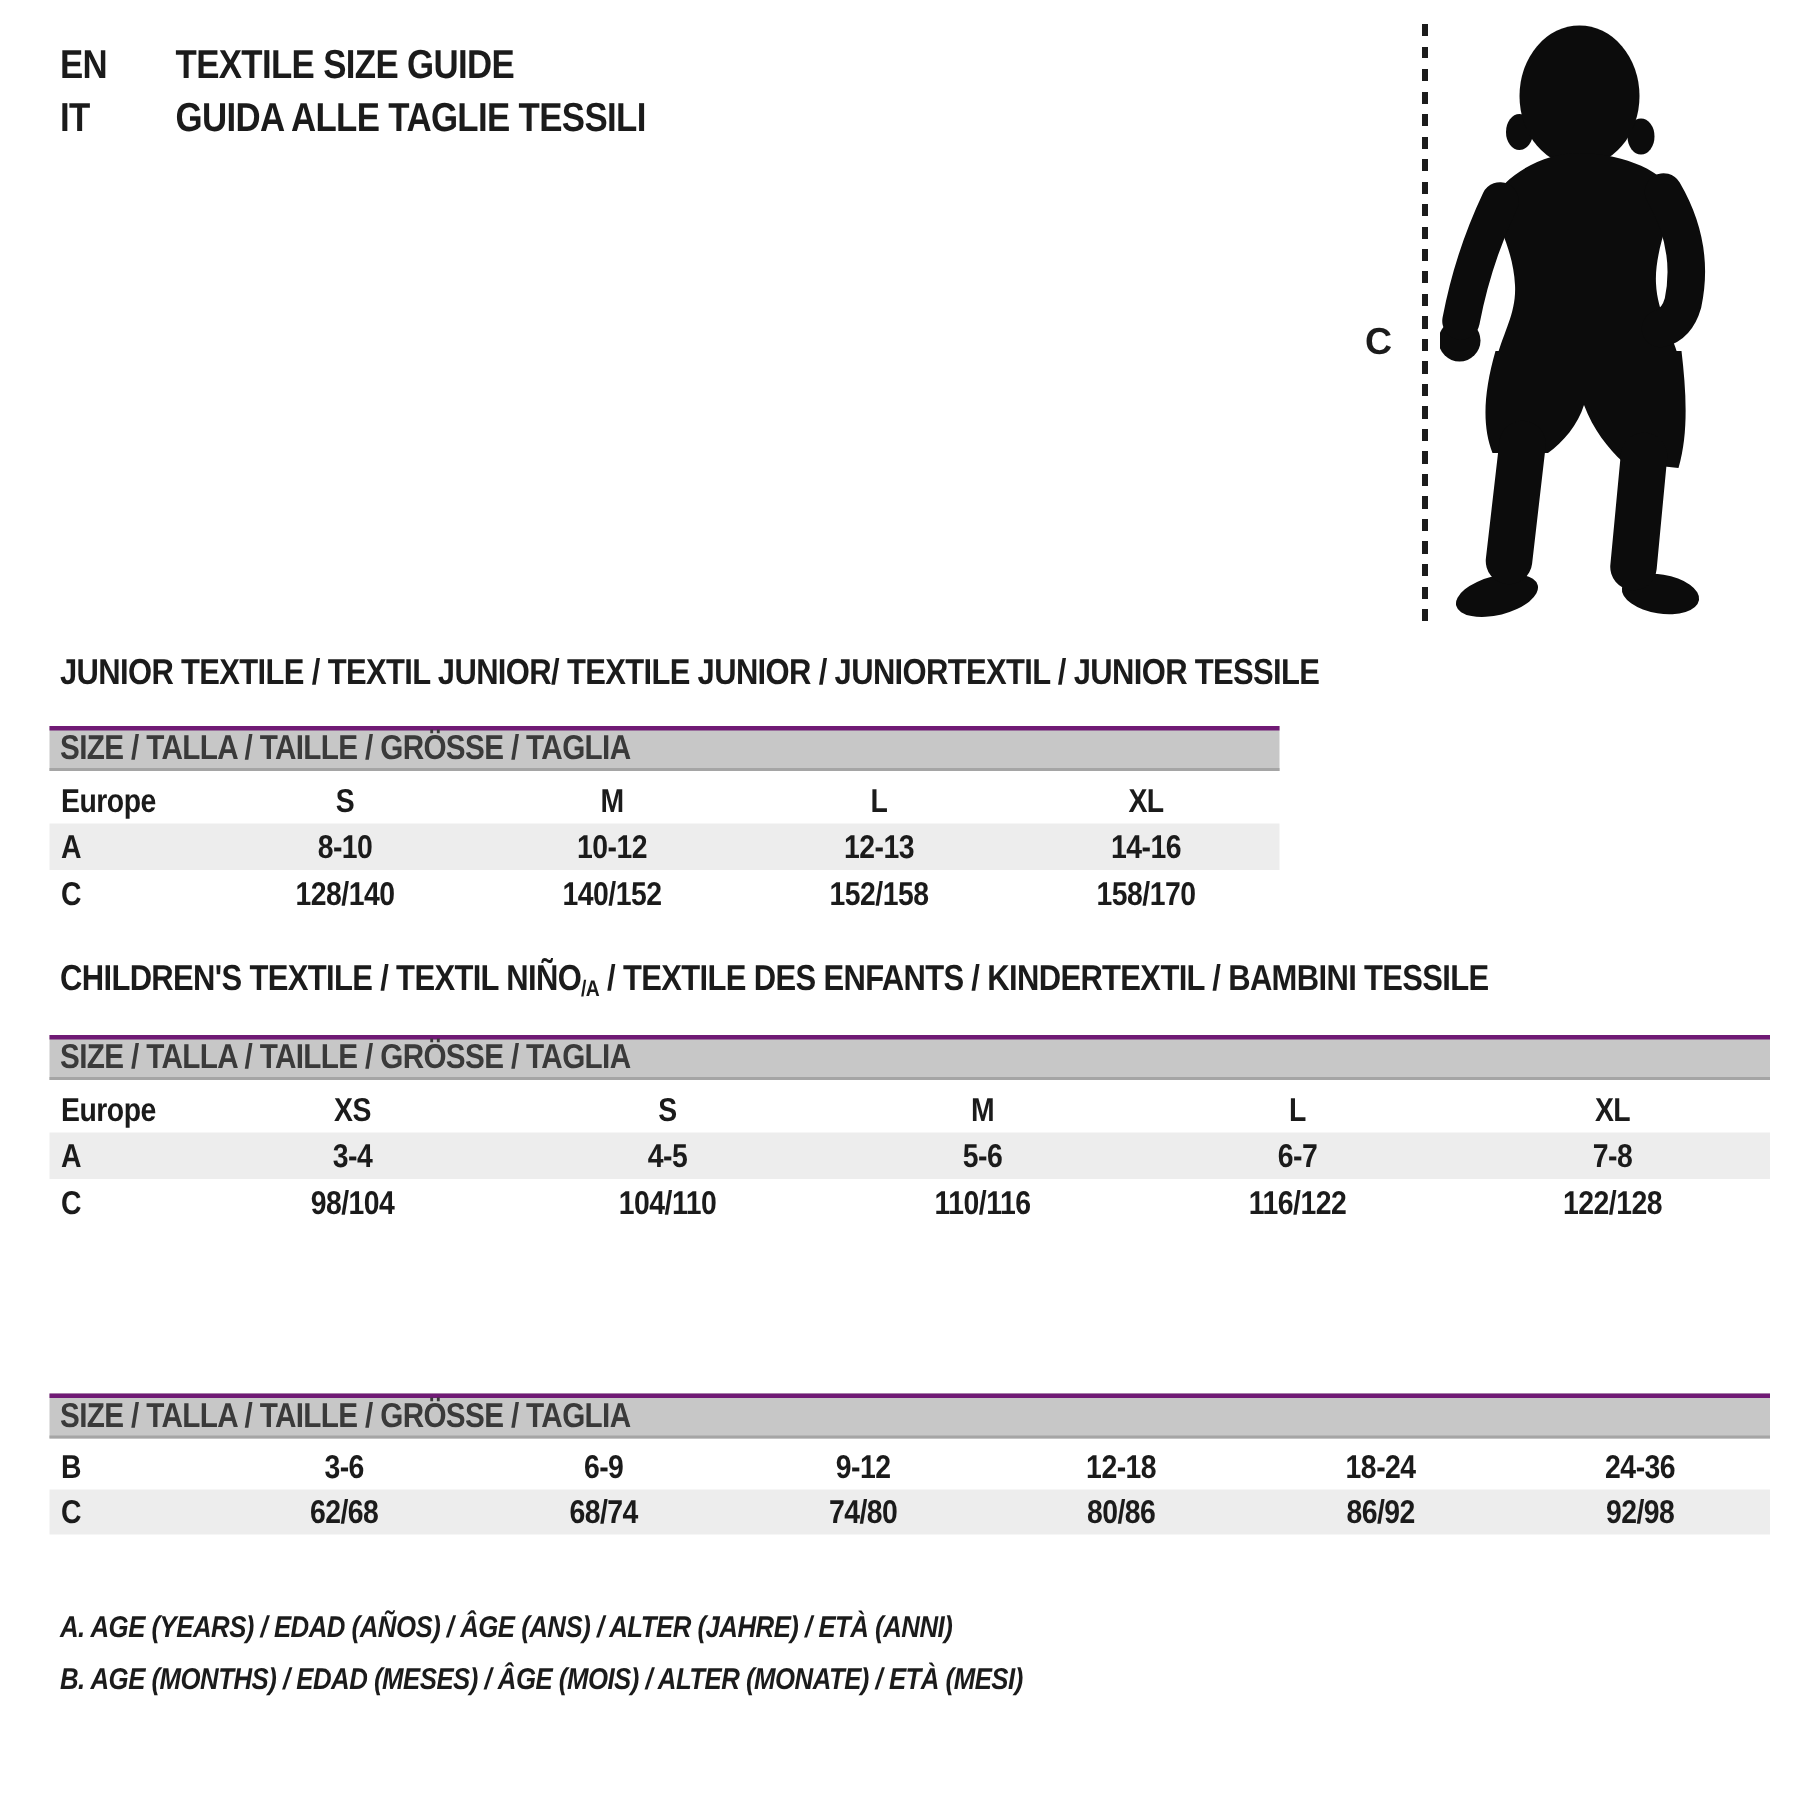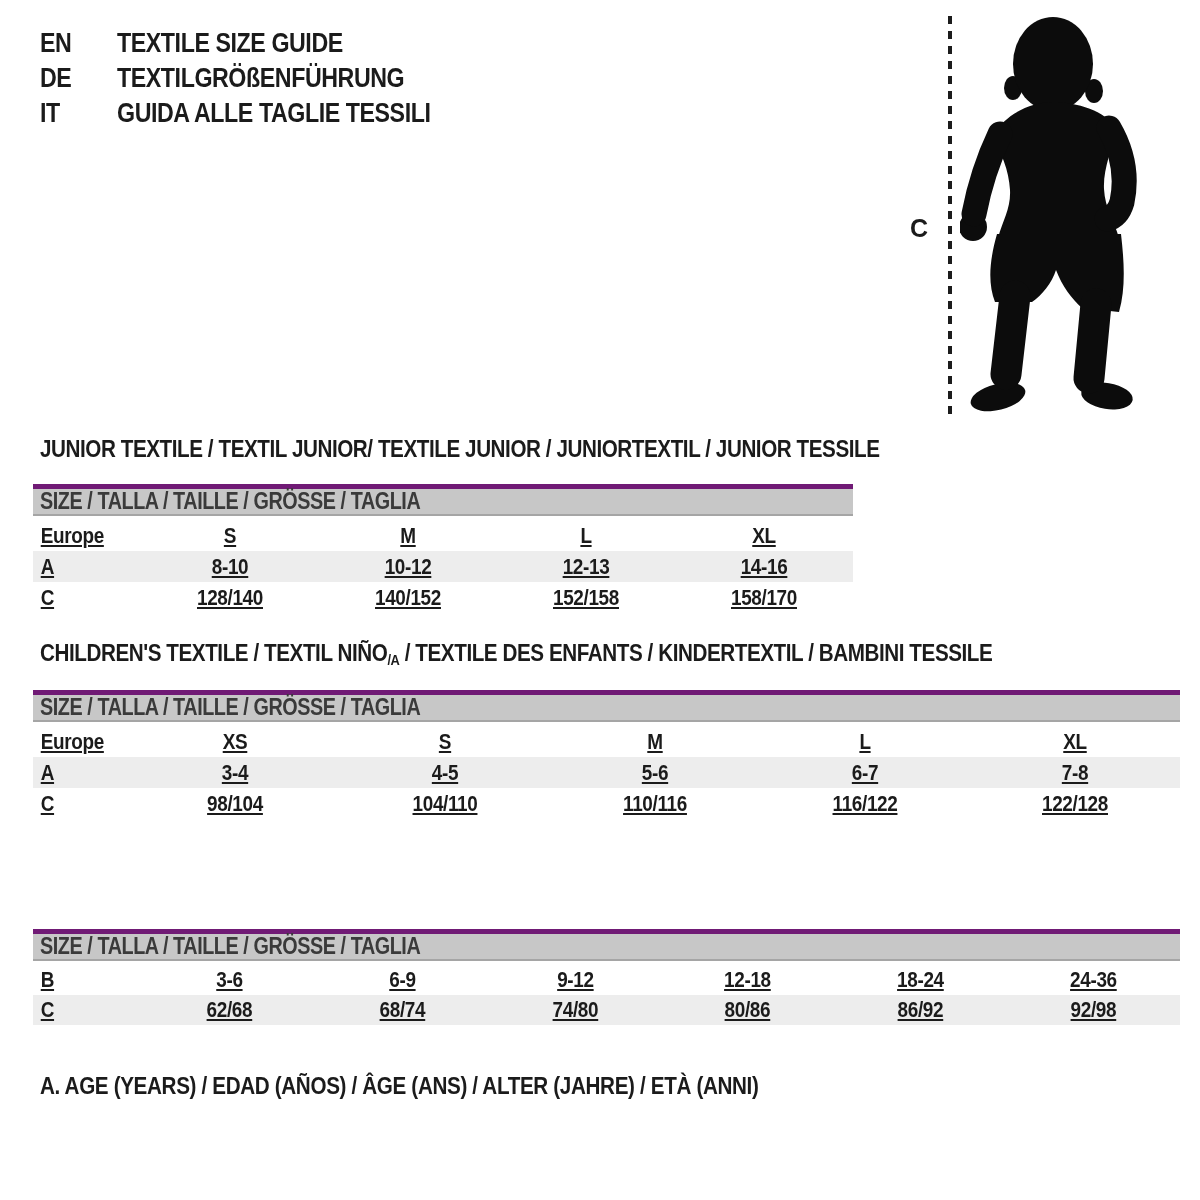--- a/index.html
+++ b/index.html
@@ -25,49 +25,45 @@
   .c-label{position:absolute;left:910px;top:214px;font-size:25px;font-weight:700;}
   .toddler{position:absolute;left:960px;top:12px;}
 
   
   .s-title{position:absolute;left:40px;font-size:24px;font-weight:700;letter-spacing:-.5px;line-height:30px;}
   .subscript{font-size:15px;vertical-align:-4px;}
 
   
   .sg-table{position:absolute;left:33px;}
   .size-bar{
-    height:25px;background:#c7c7c7;border-top:5px solid #701a75;border-bottom:2px solid #a5a5a5;
-    margin-bottom:4px;display:flex;align-items:center;padding-left:7px;
+    height:25px;background:#c7c7c7;border-top:3px solid #701a75;border-bottom:2px solid #a5a5a5;
+    margin-bottom:4px;display:flex;align-items:flex-end;padding-left:7px;
   }
   .size-bar .bar-text{font-size:23px;font-weight:700;color:#3a3a3a;letter-spacing:-.5px;}
-  .trow{display:grid;height:31px;align-items:center;text-decoration:underline;}
+  .trow{display:grid;height:31px;align-items:center;}
   .trow.shaded{background:#ededed;}
   .t-junior .trow{grid-template-columns:108px repeat(4,1fr);}
   .t-five  .trow{grid-template-columns:97px repeat(5,1fr);}
   .t-six   .trow{grid-template-columns:110px repeat(6,1fr);}
   .lbl{font-size:22px;font-weight:700;padding-left:9px;letter-spacing:-.4px;}
   .val{font-size:22px;font-weight:700;text-align:center;letter-spacing:-.4px;}
 
   
   .legend{position:absolute;left:40px;top:1068px;}
-  .legend-line{height:35px;display:flex;align-items:center;font-size:24px;font-weight:700;letter-spacing:-.4px;}
+  .legend-line{height:35px;display:flex;align-items:center;font-size:20px;font-weight:700;letter-spacing:-.4px;font-style:italic;}
 </style>
 </head>
 <body>
 
 <div id="canvas">
 
   <div class="lang-block">
     <div class="lang-row">
       <span class="lang-code cond">EN</span>
       <span class="lang-title cond">TEXTILE SIZE GUIDE</span>
-    </div>
-    <div class="lang-row">
-      <span class="lang-code cond">DE</span>
-      <span class="lang-title cond">TEXTILGRÖßENFÜHRUNG</span>
     </div>
     <div class="lang-row">
       <span class="lang-code cond">IT</span>
       <span class="lang-title cond">GUIDA ALLE TAGLIE TESSILI</span>
     </div>
   </div>
 
   <span class="c-label">C</span>
   <div class="height-line"></div>
   <svg class="toddler" width="180" height="408" viewBox="0 0 180 408" xmlns="http://www.w3.org/2000/svg">
@@ -183,15 +179,18 @@
       <div class="val cond-c">80/86</div>
       <div class="val cond-c">86/92</div>
       <div class="val cond-c">92/98</div>
     </div>
   </div>
 
   <div class="legend">
     <div class="legend-line">
       <span class="cond">A. AGE (YEARS) / EDAD (AÑOS) / ÂGE (ANS) / ALTER (JAHRE) / ETÀ (ANNI)</span>
     </div>
+    <div class="legend-line">
+      <span class="cond">B. AGE (MONTHS) / EDAD (MESES) / ÂGE (MOIS) / ALTER (MONATE) / ETÀ (MESI)</span>
+    </div>
   </div>
 
 </div>
 
 </body></html>

